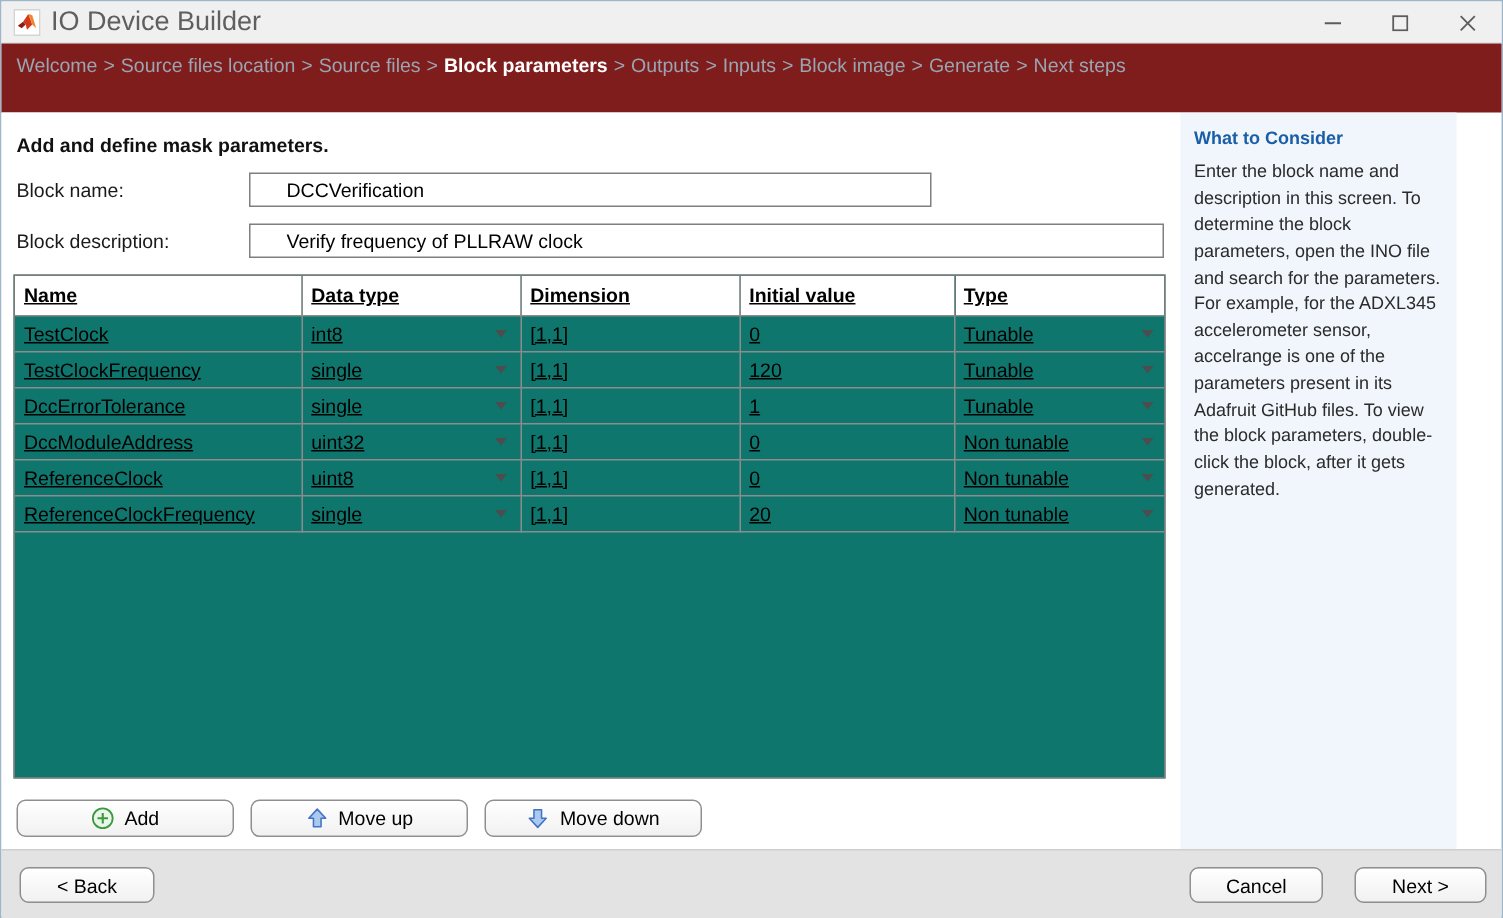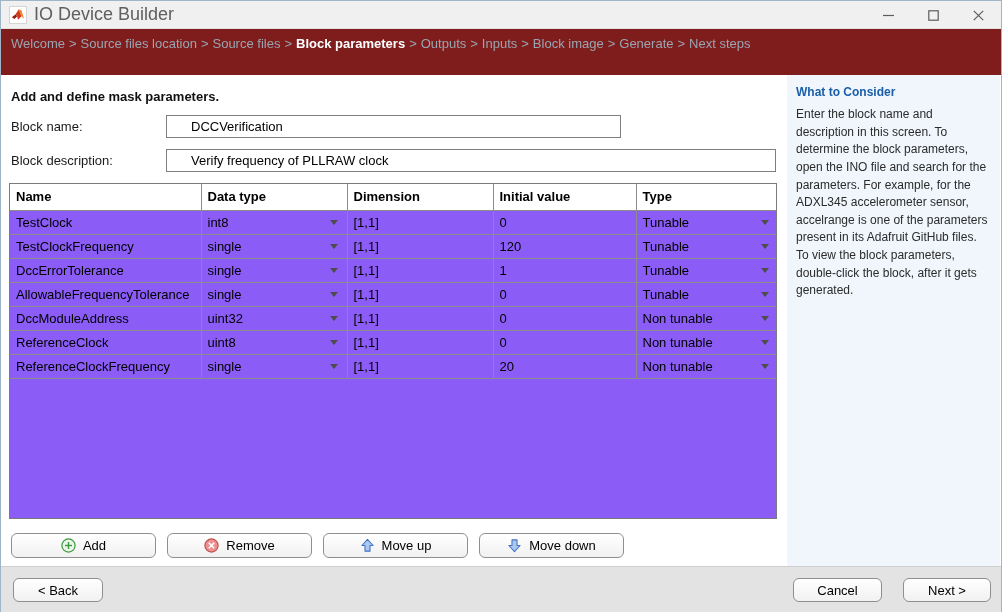--- a/index.html
+++ b/index.html
@@ -43,21 +43,21 @@
     padding: 0 24px; background: #fff; outline: none;
   }
   #block-name-label { top: 44px; text-align: right; }
   #block-name-input { top: 40px; width: 455px; }
   #block-desc-label { top: 78px; }
   #block-desc-input { top: 74px; width: 610px; }
 
   
   .table-wrap {
     position: absolute; left: 8px; top: 108px; width: 768px; height: 336px;
-    border: 1px solid #7a7a7a; background: #8b5cf6; overflow: hidden;
+    border: 1px solid #7a7a7a; background: #0f766e; overflow: hidden; text-decoration: underline;
   }
   table.param-table { border-collapse: collapse; table-layout: fixed; width: 100%; }
   .param-table th, .param-table td {
     border-right: 1px solid #8c8c8c; border-bottom: 1px solid #8c8c8c;
     font-size: 13px; color: #000; text-align: left; padding: 0 6px;
     overflow: hidden; white-space: nowrap;
   }
   .param-table th { height: 26px; font-weight: bold; background: #fff; }
   .param-table td { height: 24px; font-weight: normal; }
   .param-table th:last-child, .param-table td:last-child { border-right: none; }
@@ -76,21 +76,21 @@
     border: 1px solid #8f8f8f; border-radius: 6px;
     background: linear-gradient(#ffffff, #f1f1f1);
     font-family: "Liberation Sans", sans-serif; font-size: 13px; color: #000;
     height: 25px; cursor: default;
   }
   .actions .btn { width: 145px; }
   .btn svg { display: block; }
 
   
   .help-panel {
-    position: absolute; left: 786px; top: 74px; width: 213px; height: 491px;
+    position: absolute; left: 786px; top: 74px; width: 184px; height: 491px;
     background: #f0f6fb; padding: 10px 9px 0 9px;
   }
   .help-title { font-size: 12px; font-weight: bold; color: #1a5ea8; margin-bottom: 7px; }
   .help-body { font-size: 12px; color: #2b2b2b; line-height: 1.47; }
 
   
   .footer {
     position: absolute; left: 0; top: 565px; width: 100%; height: 59px;
     background: #e3e3e3; border-top: 1px solid #cfcfcf;
   }
@@ -180,27 +180,20 @@
             <td class="dd-cell"><span>Tunable</span><span class="dd-arrow"></span></td>
           </tr>
           <tr>
             <td>DccErrorTolerance</td>
             <td class="dd-cell"><span>single</span><span class="dd-arrow"></span></td>
             <td>[1,1]</td>
             <td>1</td>
             <td class="dd-cell"><span>Tunable</span><span class="dd-arrow"></span></td>
           </tr>
           <tr>
-            <td>AllowableFrequencyTolerance</td>
-            <td class="dd-cell"><span>single</span><span class="dd-arrow"></span></td>
-            <td>[1,1]</td>
-            <td>0</td>
-            <td class="dd-cell"><span>Tunable</span><span class="dd-arrow"></span></td>
-          </tr>
-          <tr>
             <td>DccModuleAddress</td>
             <td class="dd-cell"><span>uint32</span><span class="dd-arrow"></span></td>
             <td>[1,1]</td>
             <td>0</td>
             <td class="dd-cell"><span>Non tunable</span><span class="dd-arrow"></span></td>
           </tr>
           <tr>
             <td>ReferenceClock</td>
             <td class="dd-cell"><span>uint8</span><span class="dd-arrow"></span></td>
             <td>[1,1]</td>
@@ -219,28 +212,20 @@
     </div>
 
     <div class="actions">
       <button class="btn">
         <svg width="15" height="15" viewBox="0 0 15 15">
           <circle cx="7.5" cy="7.5" r="6.6" fill="#eaf6ea" stroke="#3c9a3c" stroke-width="1.2"></circle>
           <line x1="7.5" y1="4" x2="7.5" y2="11" stroke="#3c9a3c" stroke-width="1.4"></line>
           <line x1="4" y1="7.5" x2="11" y2="7.5" stroke="#3c9a3c" stroke-width="1.4"></line>
         </svg>
         <span>Add</span>
-      </button>
-      <button class="btn">
-        <svg width="15" height="15" viewBox="0 0 15 15">
-          <circle cx="7.5" cy="7.5" r="6.6" fill="#ef8f8f" stroke="#bb5454" stroke-width="1.2"></circle>
-          <line x1="4.8" y1="4.8" x2="10.2" y2="10.2" stroke="#fff" stroke-width="1.6"></line>
-          <line x1="10.2" y1="4.8" x2="4.8" y2="10.2" stroke="#fff" stroke-width="1.6"></line>
-        </svg>
-        <span>Remove</span>
       </button>
       <button class="btn">
         <svg width="15" height="15" viewBox="0 0 16 16">
           <polygon points="8,1.5 14,8 10.7,8 10.7,14 5.3,14 5.3,8 2,8" fill="#a9c9ef" stroke="#4472c4" stroke-width="1.1" stroke-linejoin="round"></polygon>
         </svg>
         <span>Move up</span>
       </button>
       <button class="btn">
         <svg width="15" height="15" viewBox="0 0 16 16">
           <polygon points="8,14.5 2,8 5.3,8 5.3,2 10.7,2 10.7,8 14,8" fill="#a9c9ef" stroke="#4472c4" stroke-width="1.1" stroke-linejoin="round"></polygon>

